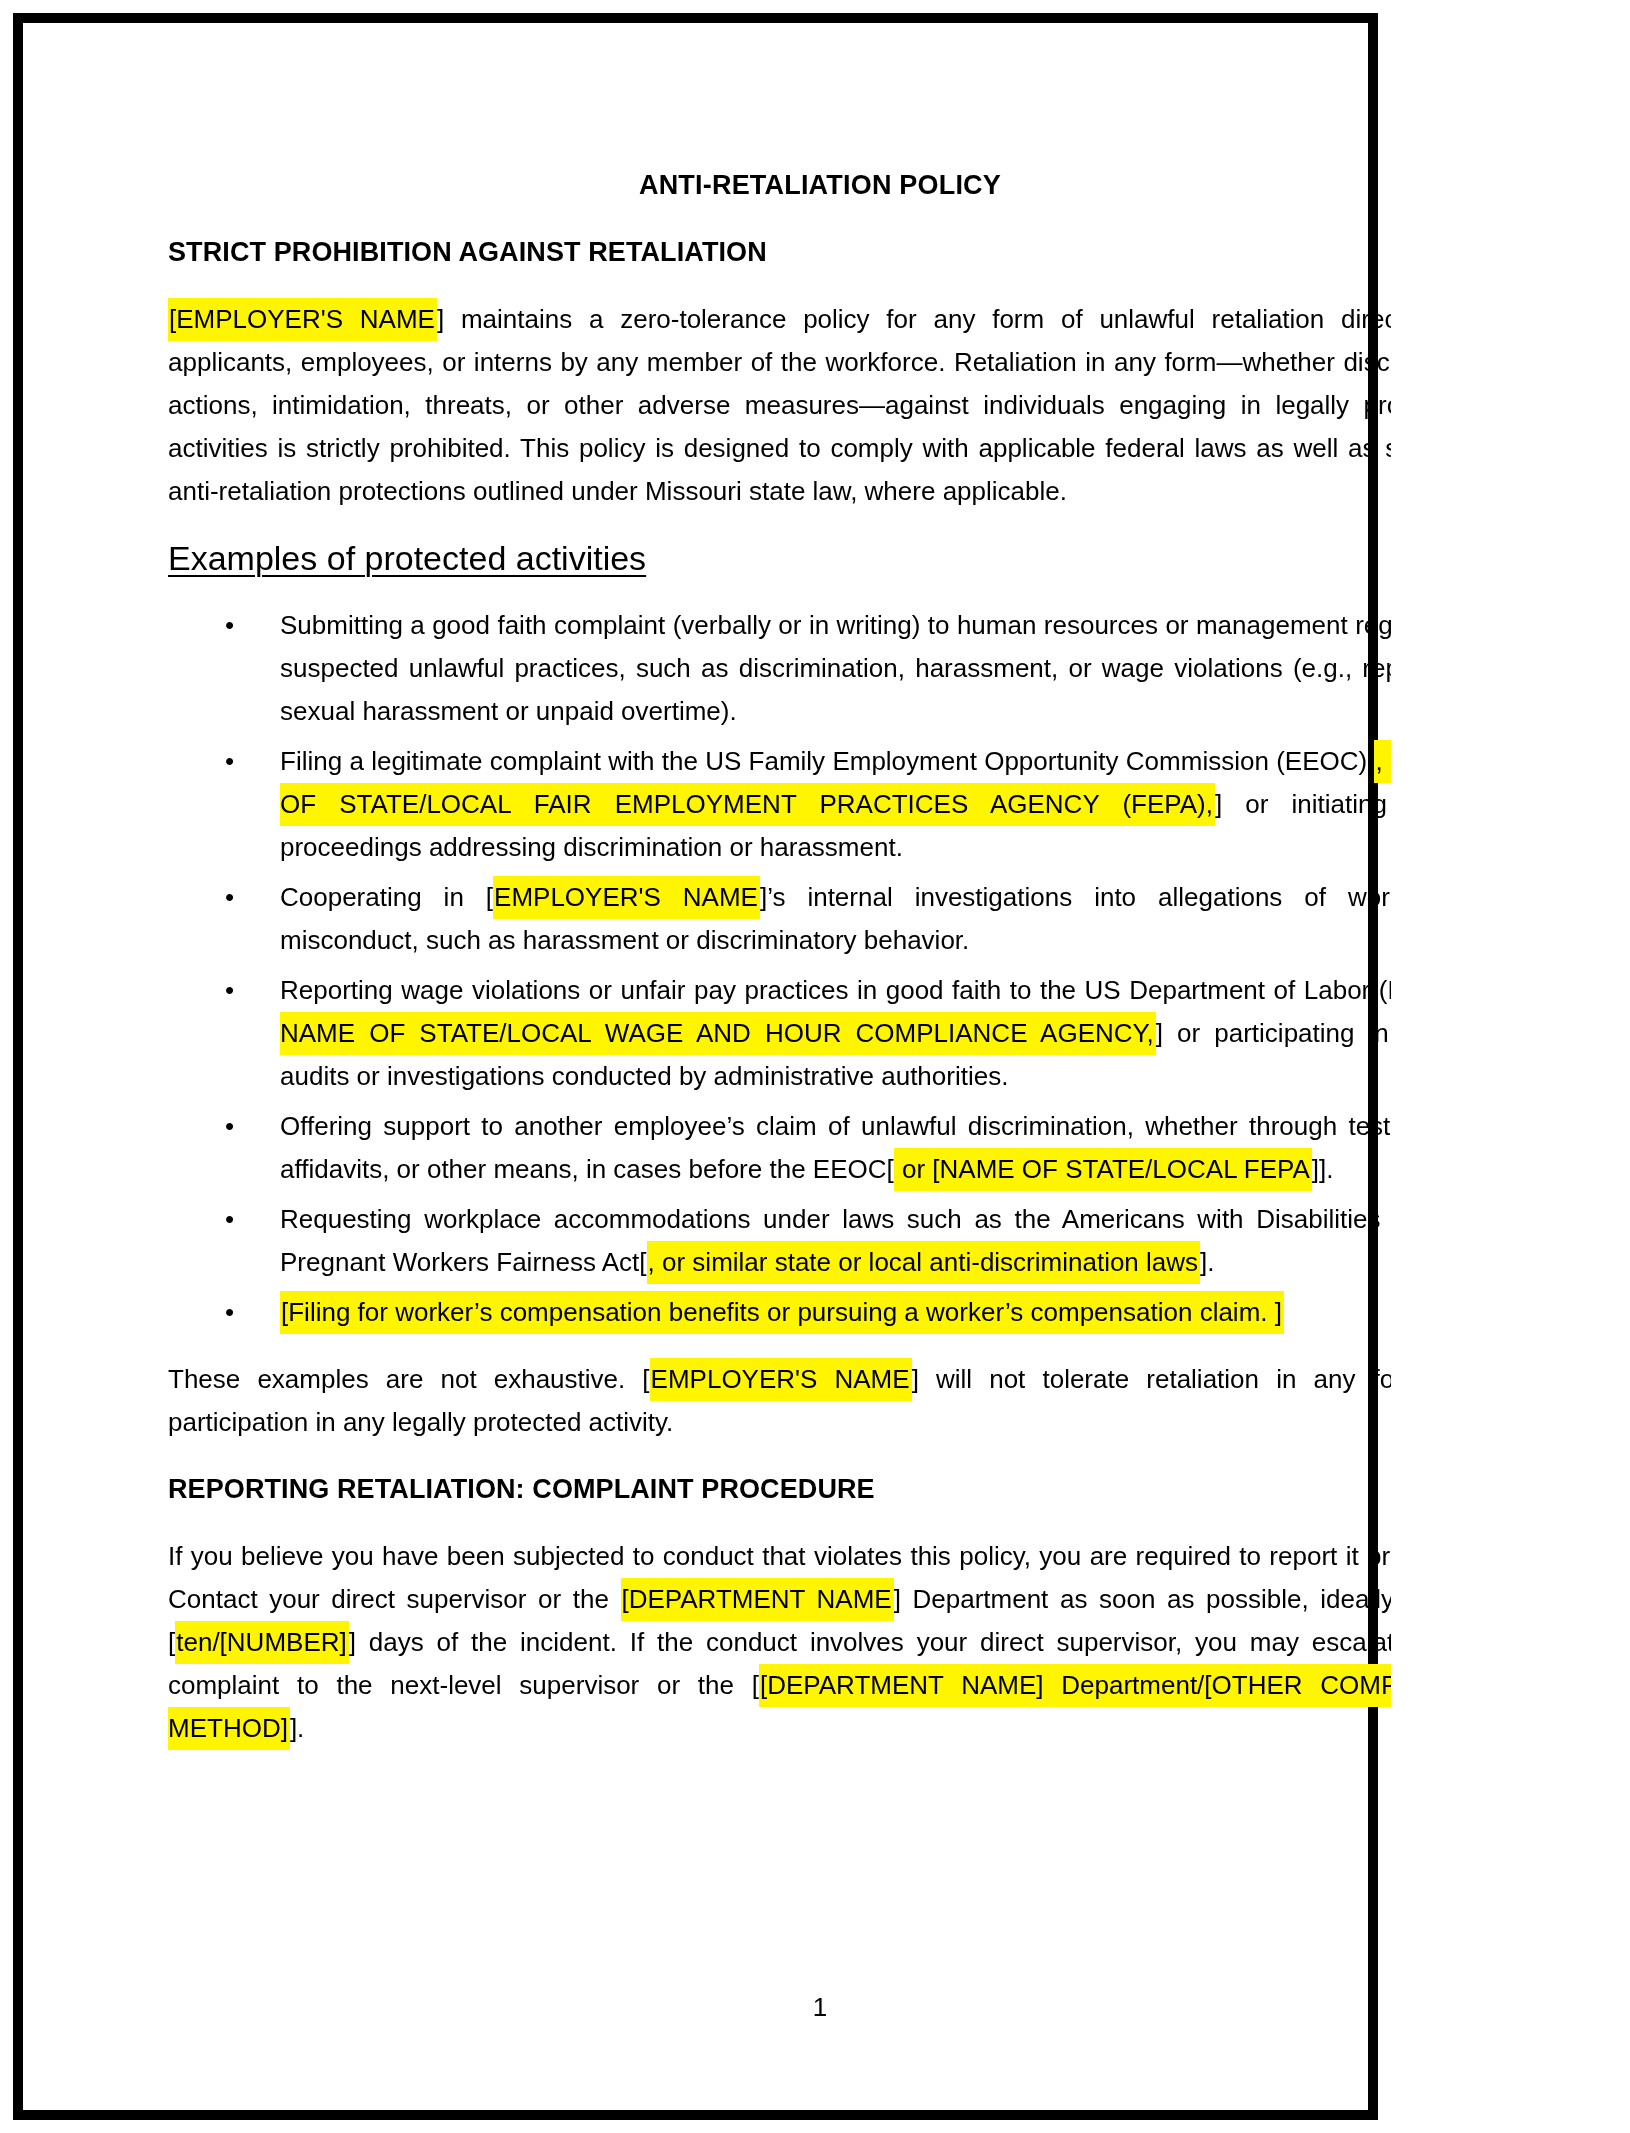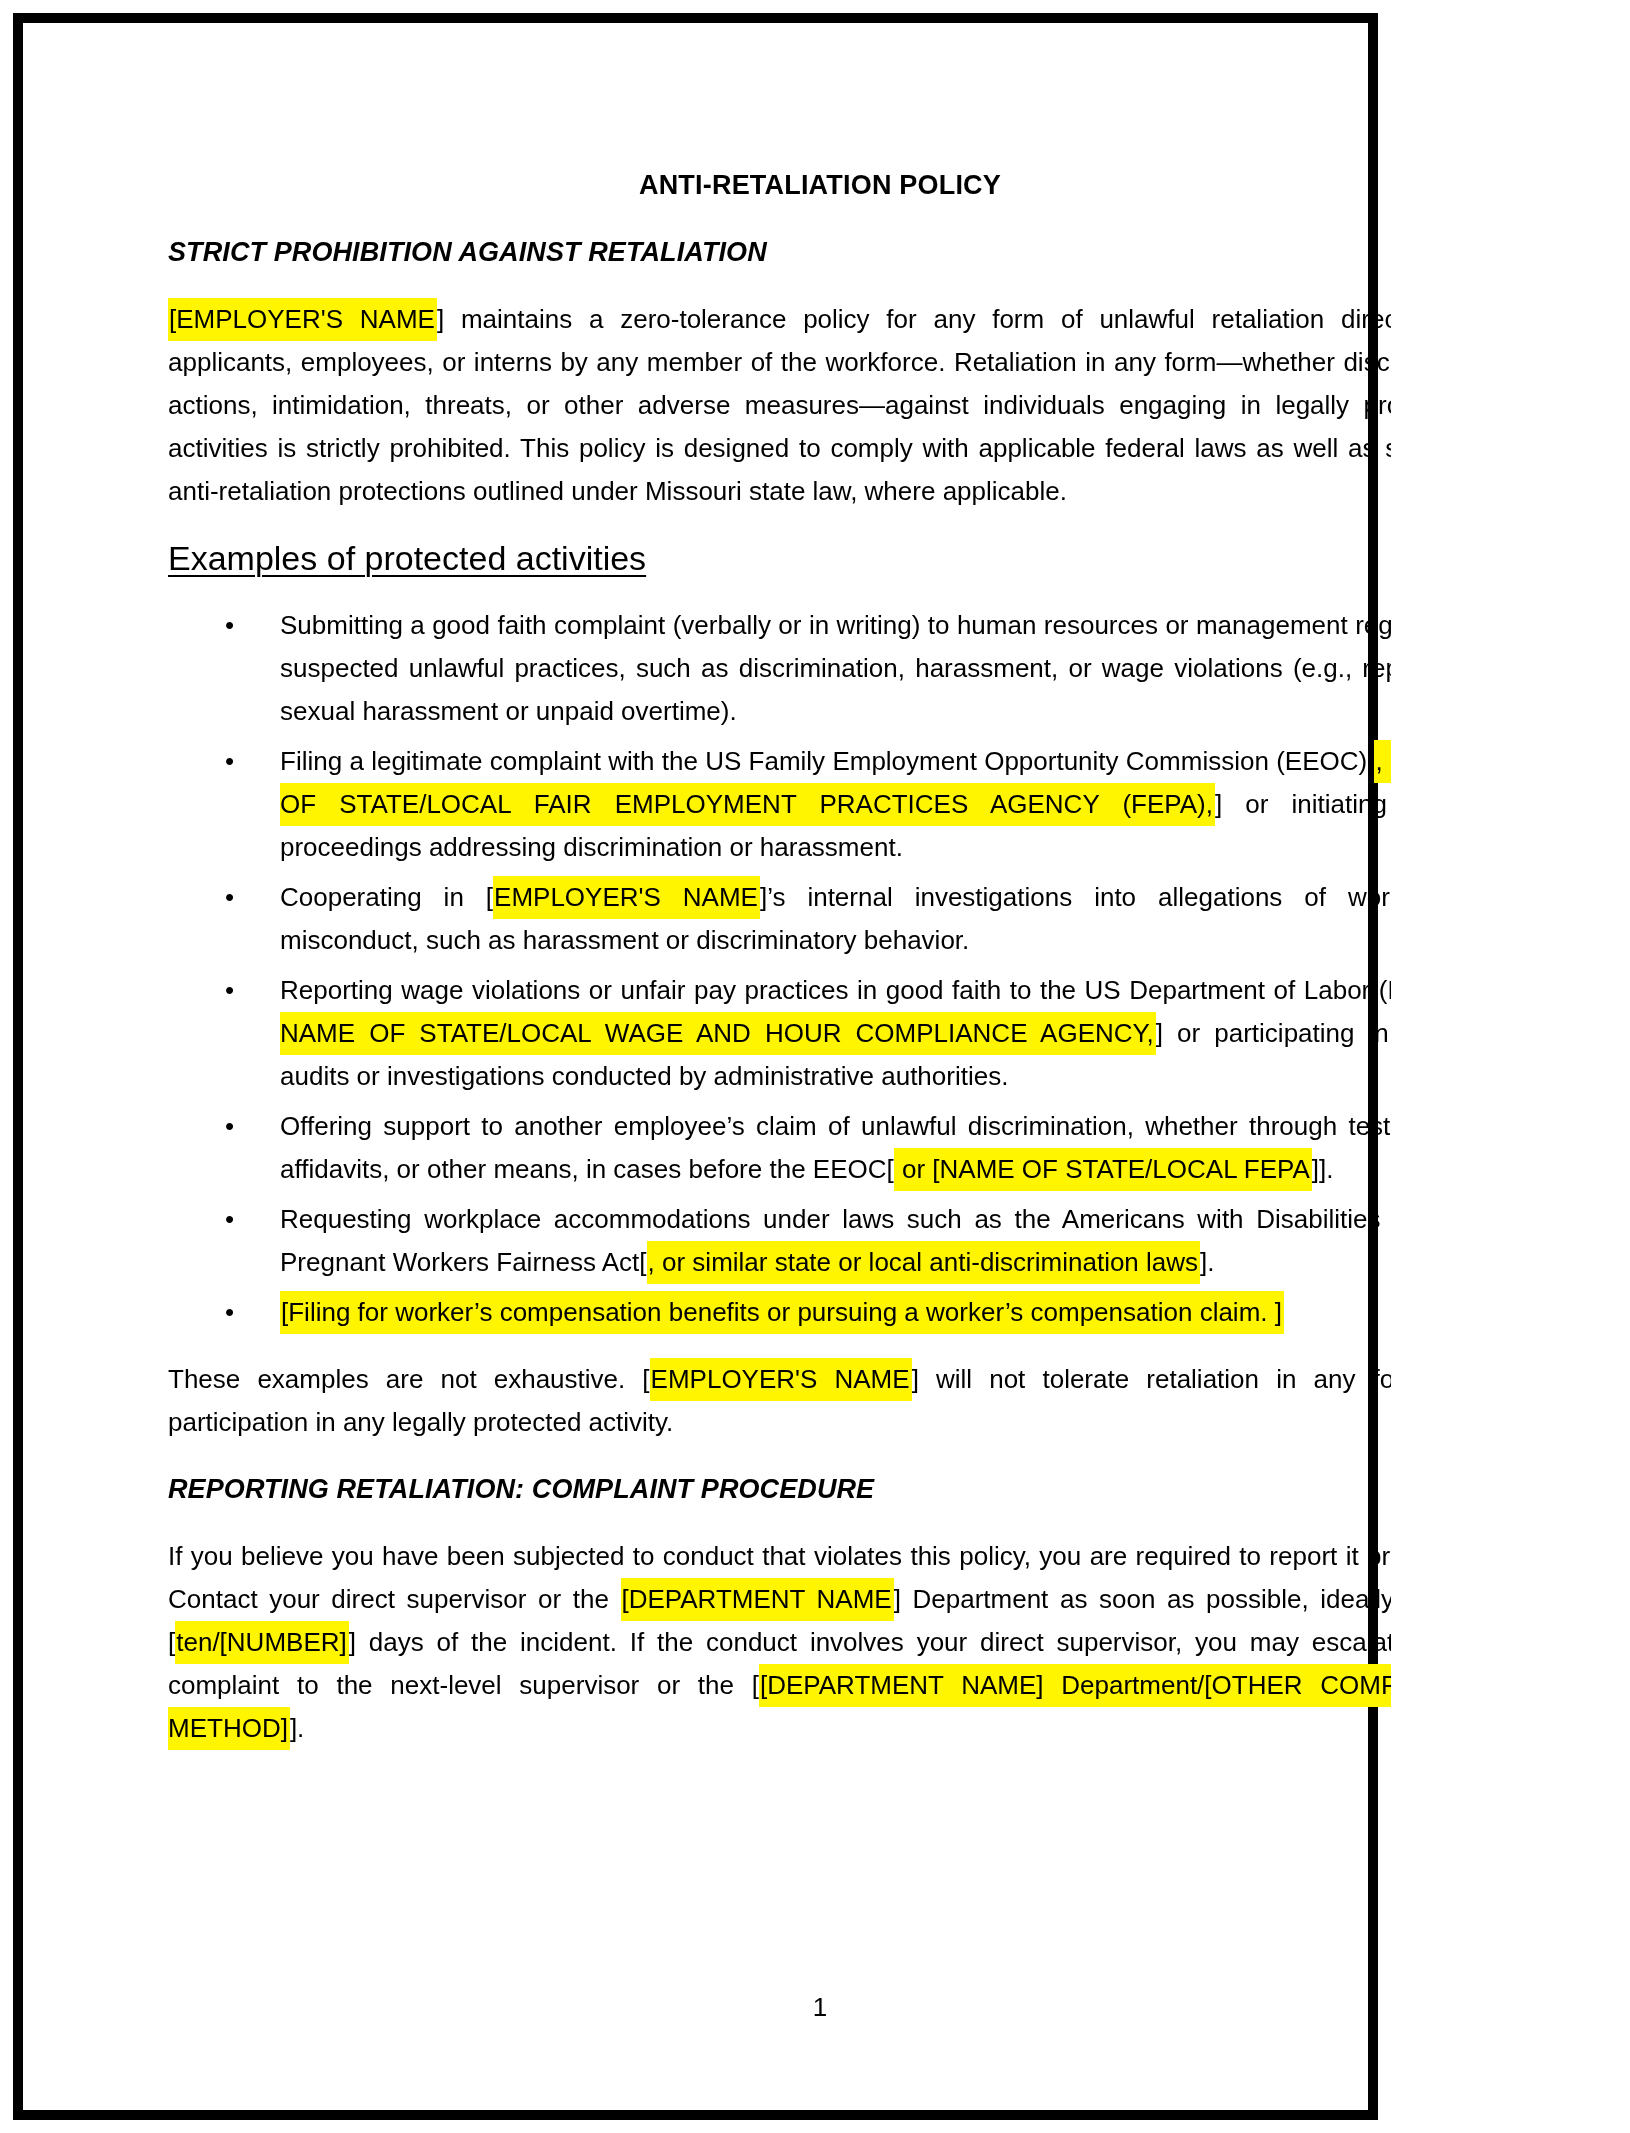--- a/index.html
+++ b/index.html
@@ -36,21 +36,20 @@
     font-weight: bold;
     text-align: center;
     letter-spacing: 0.2px;
   }
   .content h2 {
     margin: 0 0 24px 0;
     font-size: 27px;
     line-height: 43px;
     font-weight: bold;
     letter-spacing: 0.1px;
-    font-style: italic;
   }
   .content h3 {
     margin: 0 0 24px 0;
     font-size: 34px;
     line-height: 43px;
     font-weight: normal;
     text-decoration: underline;
     text-decoration-thickness: 2px;
     text-underline-offset: 5px;
   }

